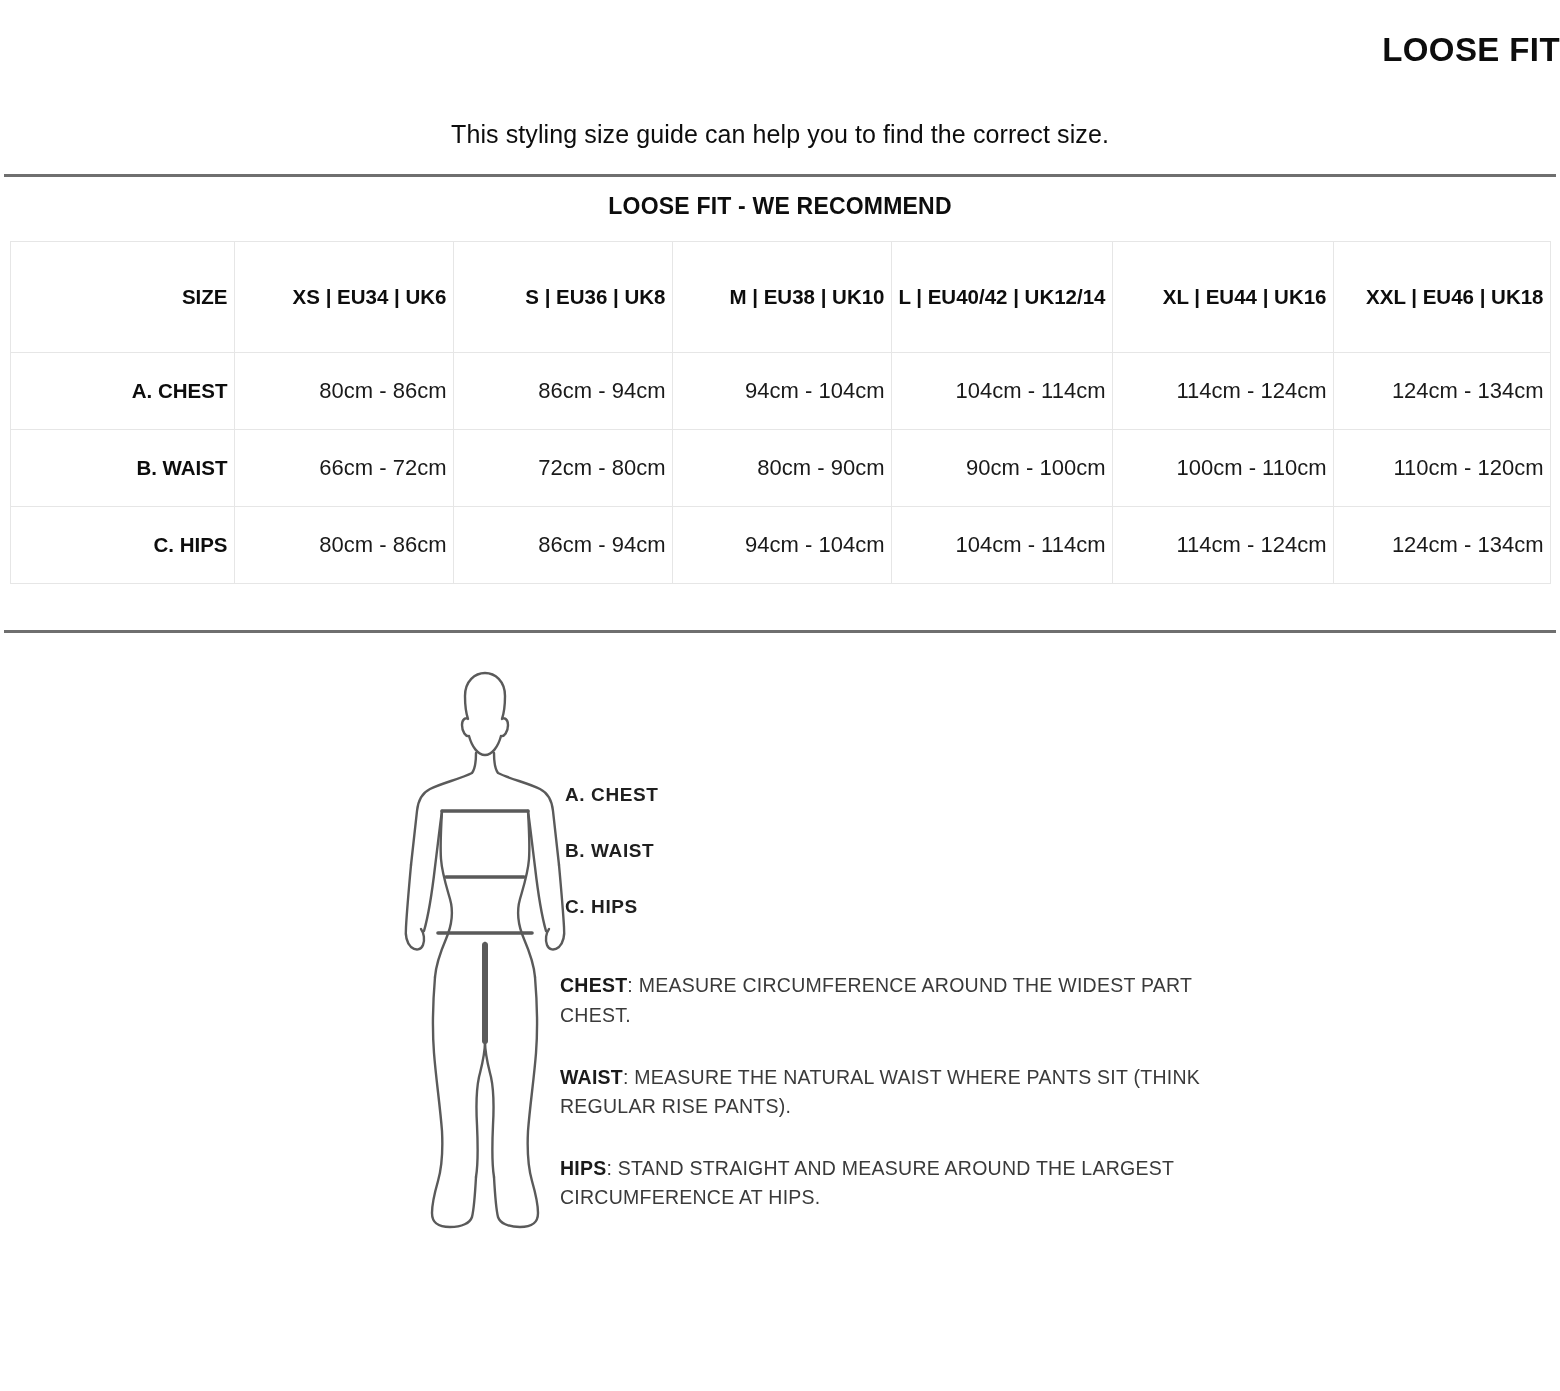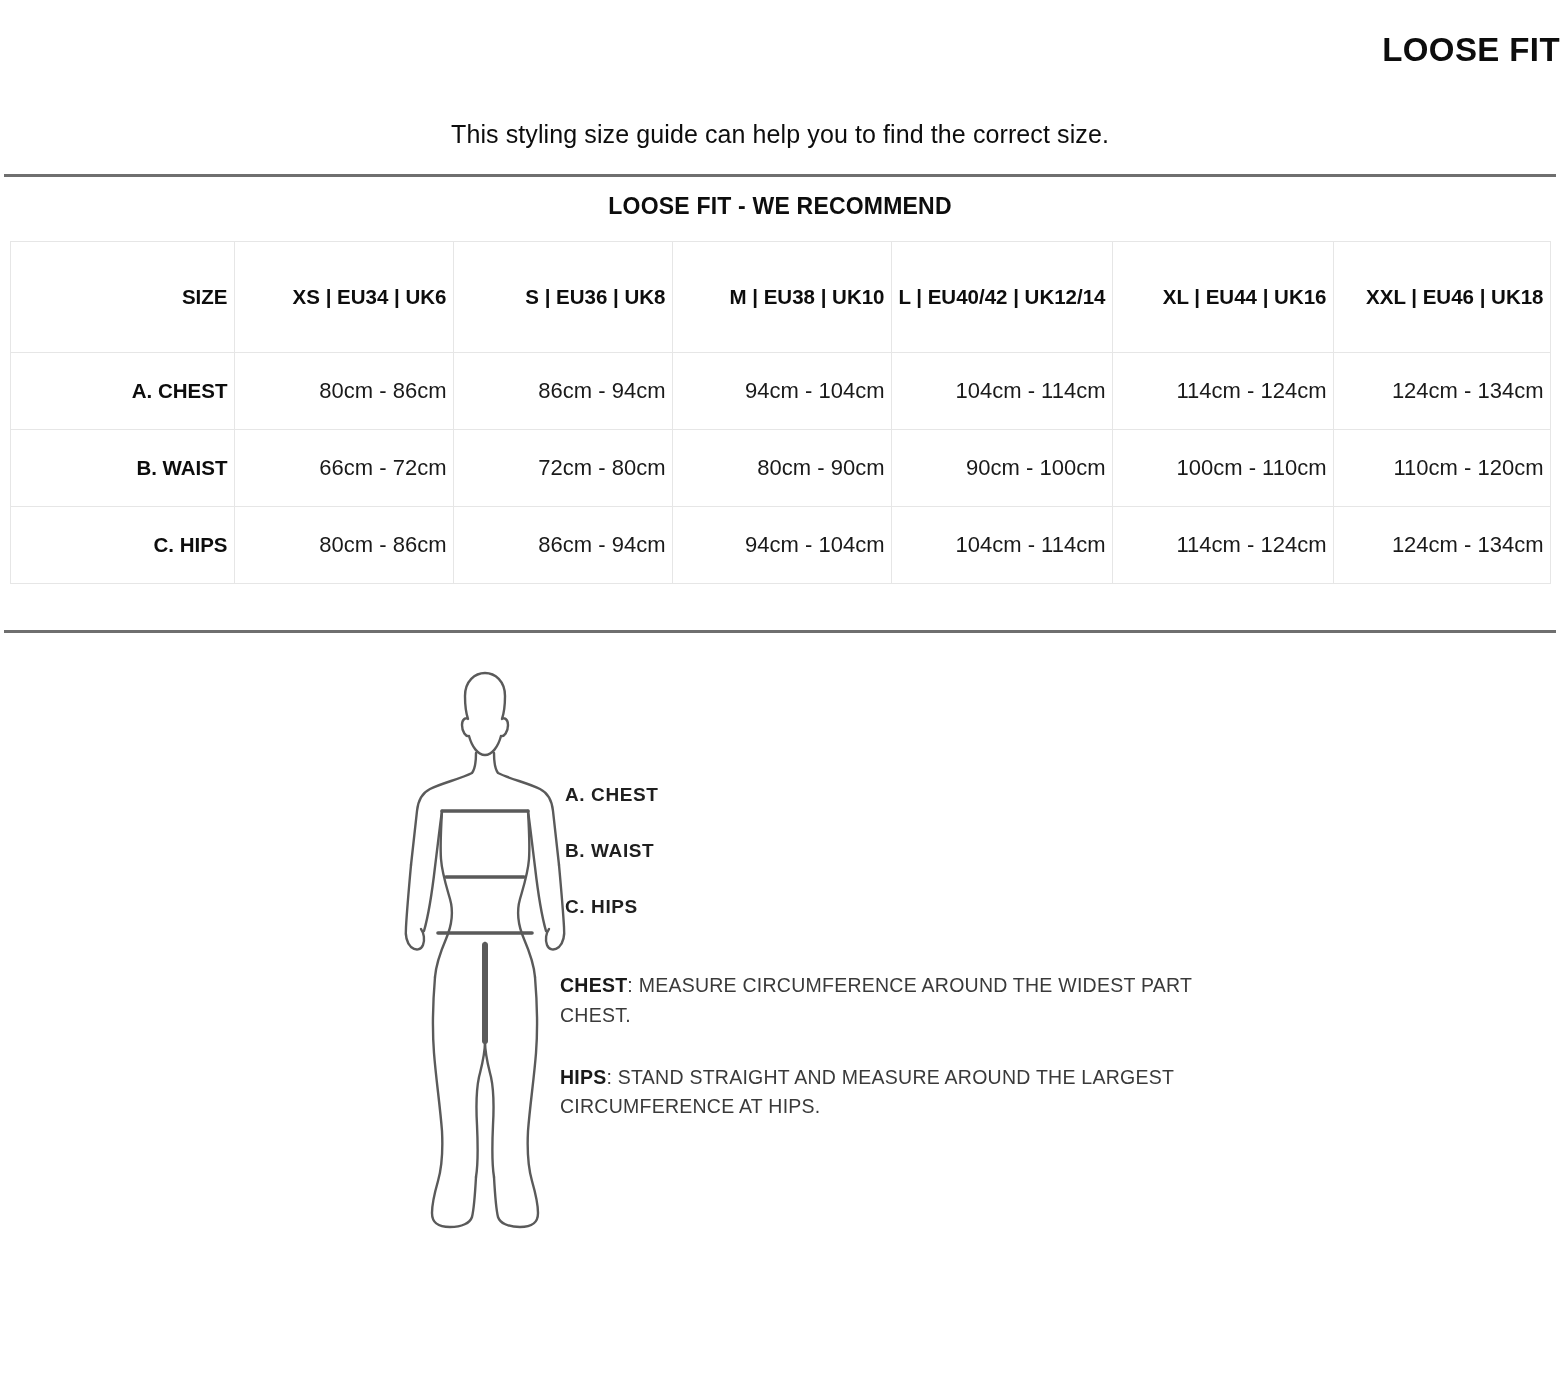--- a/index.html
+++ b/index.html
@@ -295,17 +295,20 @@
     <div class="label-row">A. CHEST</div>
     <div class="label-row">B. WAIST</div>
     <div class="label-row">C. HIPS</div>
   </div>
 
   <div class="instructions">
     <div class="instr-block">
       <span class="instr-key">CHEST</span><span>: MEASURE CIRCUMFERENCE AROUND THE WIDEST PART CHEST.</span>
     </div>
     <div class="instr-block">
+      <span class="instr-key">WAIST</span><span>: MEASURE THE NATURAL WAIST WHERE PANTS SIT (THINK REGULAR RISE PANTS).</span>
+    </div>
+    <div class="instr-block">
       <span class="instr-key">HIPS</span><span>: STAND STRAIGHT AND MEASURE AROUND THE LARGEST CIRCUMFERENCE AT HIPS.</span>
     </div>
   </div>
 
 </div>
 
 </body></html>

